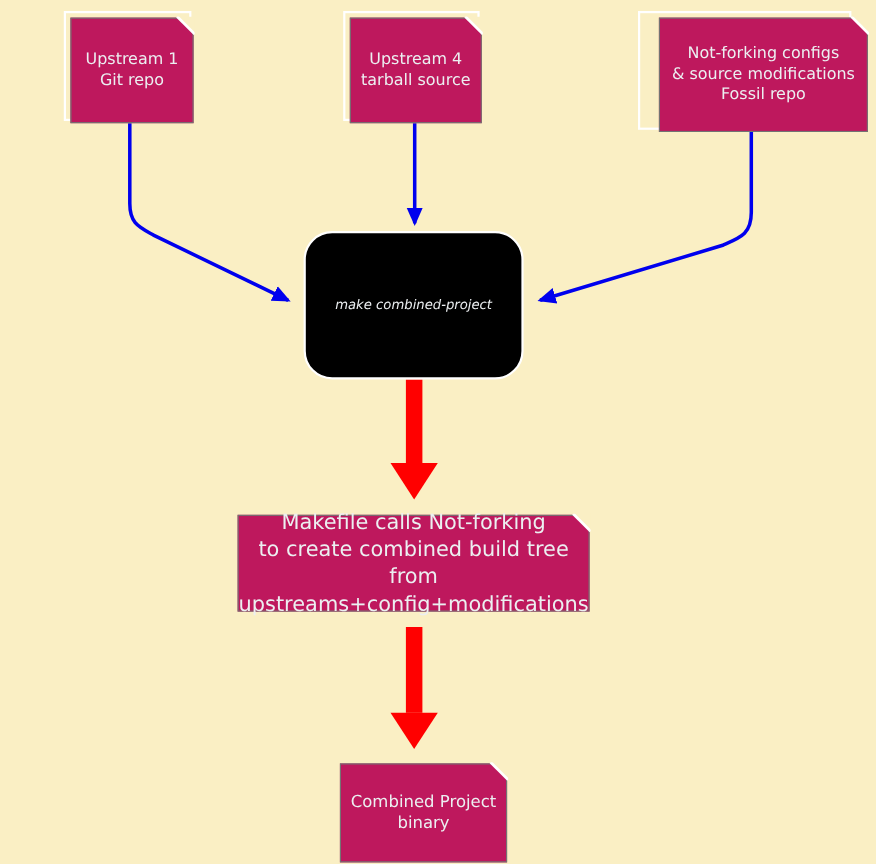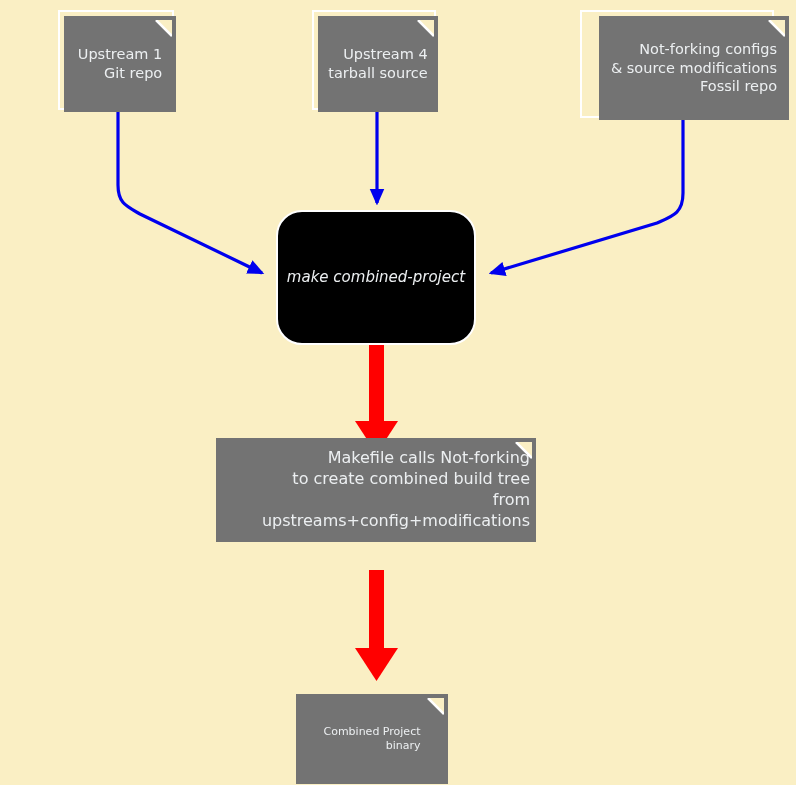--- a/index.html
+++ b/index.html
@@ -33,23 +33,22 @@
     align-items: center;
     justify-content: center;
     text-align: center;
     color: #eceff1;
     line-height: 1.30;
     white-space: pre-line;
     z-index: 3;
   }
   
   .doc {
-    background: #737373;
-    border: 6px solid #737373;
-    text-align: right;
+    background: #be185d;
+    border: 1px solid #737373;
   }
   
   .doc-shadow {
     position: absolute;
     border: 2px solid #ffffff;
     background: transparent;
     z-index: 2;
   }
   
   .fold {
@@ -69,23 +68,23 @@
     white-space: pre-line;
   }
   .italic { font-style: italic; }
 
   #n_up1   { left: 64px;  top: 16px;  width: 112px; height: 96px;  font-size: 14.5px; }
   #s_up1   { left: 58px;  top: 10px;  width: 112px; height: 96px; }
   #n_up2   { left: 318px; top: 16px;  width: 120px; height: 96px;  font-size: 14.5px; }
   #s_up2   { left: 312px; top: 10px;  width: 120px; height: 96px; }
   #n_nf    { left: 586px; top: 16px;  width: 190px; height: 104px; font-size: 14.5px; margin-left: 13px; }
   #s_nf    { left: 580px; top: 10px;  width: 190px; height: 104px; }
-  #n_make  { left: 276px; top: 210px; width: 200px; height: 135px; font-size: 15px; justify-content: center; }
-  #n_build { left: 216px; top: 438px; width: 320px; height: 104px; font-size: 16px; }
-  #n_bin   { left: 296px; top: 694px; width: 152px; height: 90px;  font-size: 11px; }
+  #n_make  { left: 276px; top: 210px; width: 200px; height: 135px; font-size: 12px; justify-content: center; }
+  #n_build { left: 216px; top: 468px; width: 320px; height: 88px; font-size: 19px; }
+  #n_bin   { left: 309px; top: 694px; width: 152px; height: 90px;  font-size: 15px; }
 </style>
 </head>
 <body>
 
 <div id="canvas">
 
   <svg id="edges" viewBox="0 0 796 785" width="796" height="785" xmlns="http://www.w3.org/2000/svg">
     <defs>
       <marker id="arrowBlue" viewBox="0 0 10 10" refX="8.5" refY="5" markerWidth="5.2" markerHeight="5.2" orient="auto-start-reverse">
         <path d="M 0 0.6 L 10 5 L 0 9.4 z" fill="#0000ee"></path>

